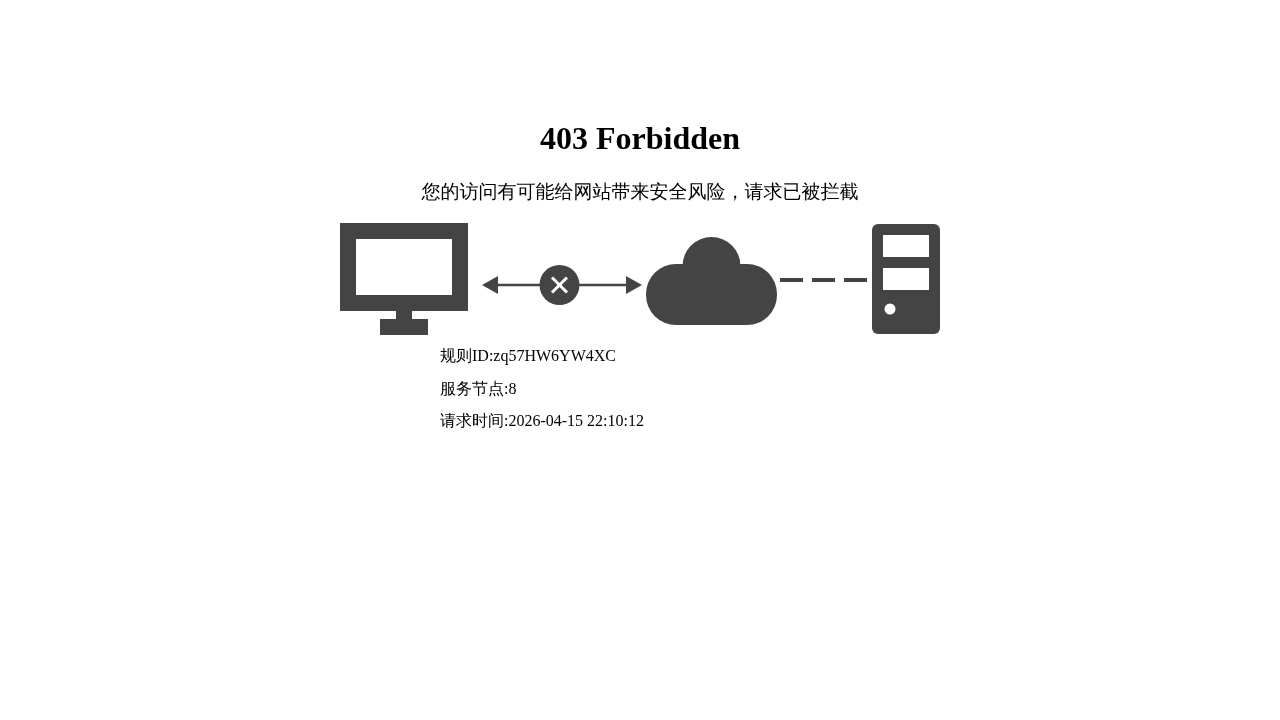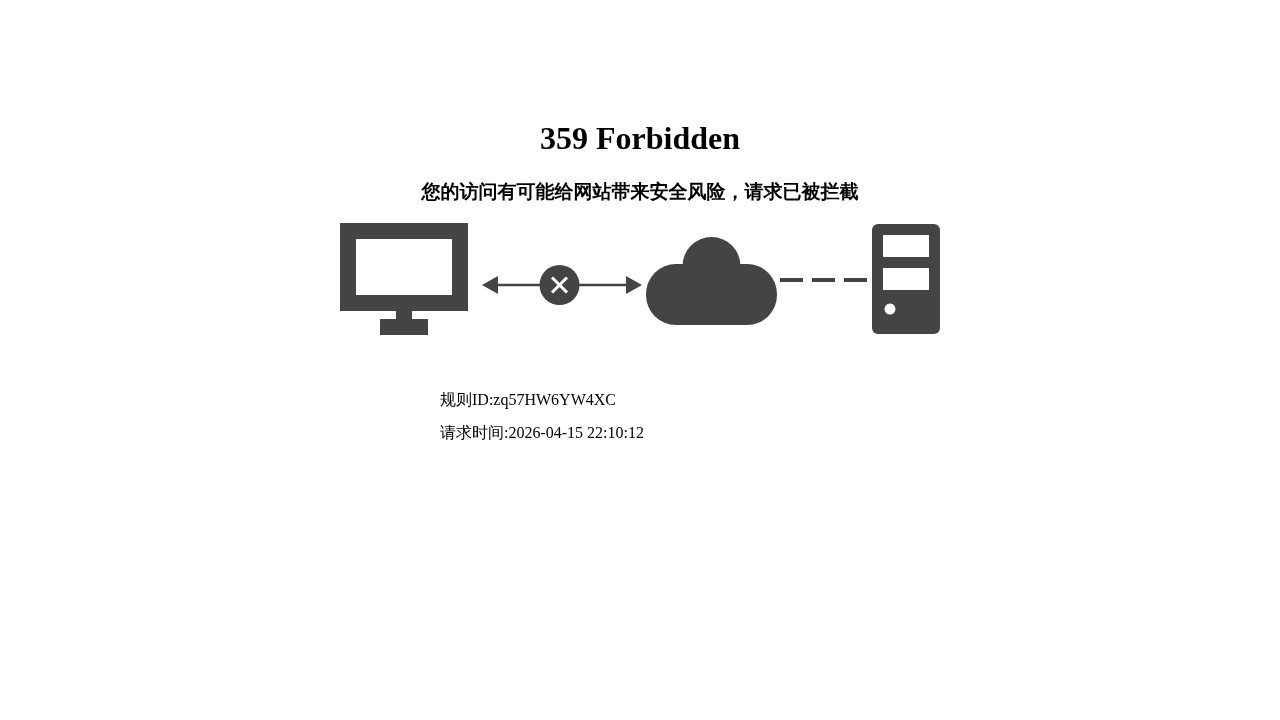--- a/index.html
+++ b/index.html
@@ -1,26 +1,26 @@
 <!DOCTYPE html>
 <html><head>
 <meta charset="utf-8">
 <style>
   html, body { margin: 0; padding: 0; background: #ffffff; }
   body { width: 1280px; height: 720px; position: relative; overflow: hidden; font-family: "Liberation Serif", serif; color: #000; }
   .title { position: absolute; top: 118px; left: 0; width: 1280px; text-align: center; font-size: 32px; font-weight: bold; margin: 0; line-height: 40px; }
-  .subtitle { position: absolute; top: 177px; left: 0; width: 1280px; text-align: center; font-size: 19px; font-weight: bold; margin: 0; line-height: 28px; font-family: "DejaVu Sans", sans-serif; }
+  .subtitle { position: absolute; top: 177px; left: 0; width: 1280px; text-align: center; font-size: 19px; font-weight: normal; margin: 0; line-height: 28px; font-family: "DejaVu Sans", sans-serif; }
   .diagram { position: absolute; left: 340px; top: 222px; width: 600px; height: 114px; }
-  .info { position: absolute; left: 440px; top: 346px; font-size: 16px; margin-top: 44px; }
+  .info { position: absolute; left: 440px; top: 346px; font-size: 16px; }
   .info div { height: 32.7px; line-height: 20px; }
 </style>
 </head>
 <body>
 
-<h1 class="title">359 Forbidden</h1>
+<h1 class="title">403 Forbidden</h1>
 <h2 class="subtitle">您的访问有可能给网站带来安全风险，请求已被拦截</h2>
 
 <svg class="diagram" viewBox="0 0 600 114" width="600" height="114">
   <g fill="#444444">
     <path d="M0 1 H128 V89 H0 Z M16 17 V73 H112 V17 Z" fill-rule="evenodd"></path>
     <rect x="56" y="89" width="16" height="9"></rect>
     <rect x="40" y="97" width="48" height="16"></rect>
   </g>
   <g>
     <line x1="152" y1="63" x2="290" y2="63" stroke="#444444" stroke-width="2.5"></line>
@@ -42,14 +42,15 @@
   <g>
     <rect x="532" y="2" width="68" height="110" rx="6" ry="6" fill="#444444"></rect>
     <rect x="543" y="13" width="46" height="22" fill="#ffffff"></rect>
     <rect x="543" y="46" width="46" height="22" fill="#ffffff"></rect>
     <circle cx="550" cy="87" r="5.5" fill="#ffffff"></circle>
   </g>
 </svg>
 
 <div class="info">
   <div>规则ID:zq57HW6YW4XC</div>
+  <div>服务节点:8</div>
   <div>请求时间:2026-04-15 22:10:12</div>
 </div>
 
 </body></html>

